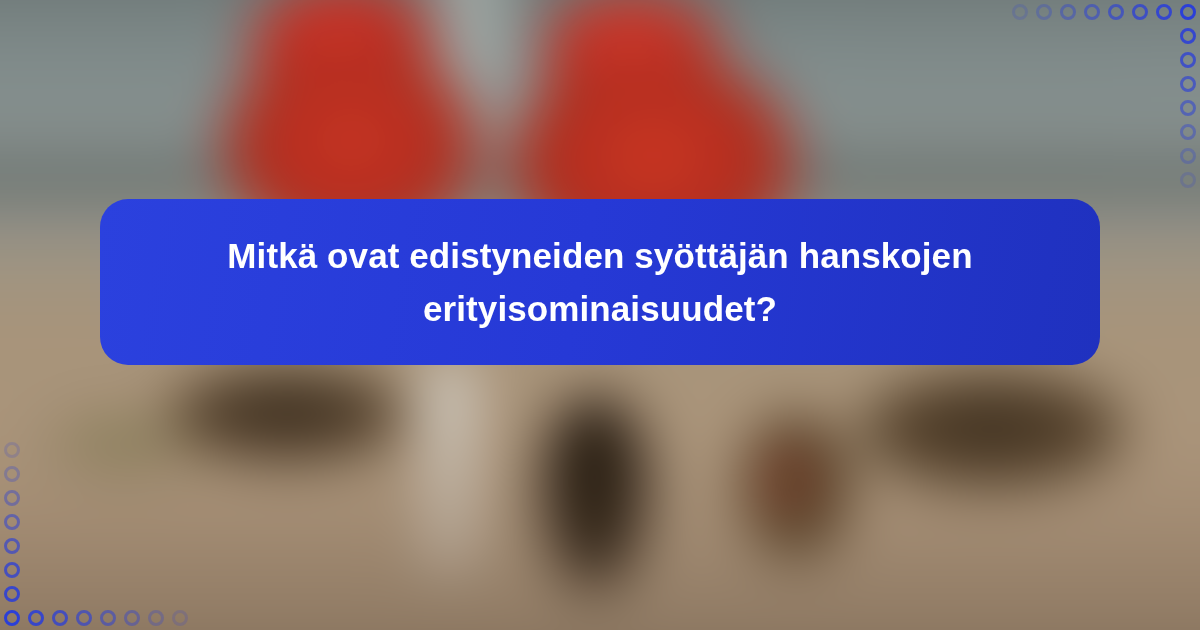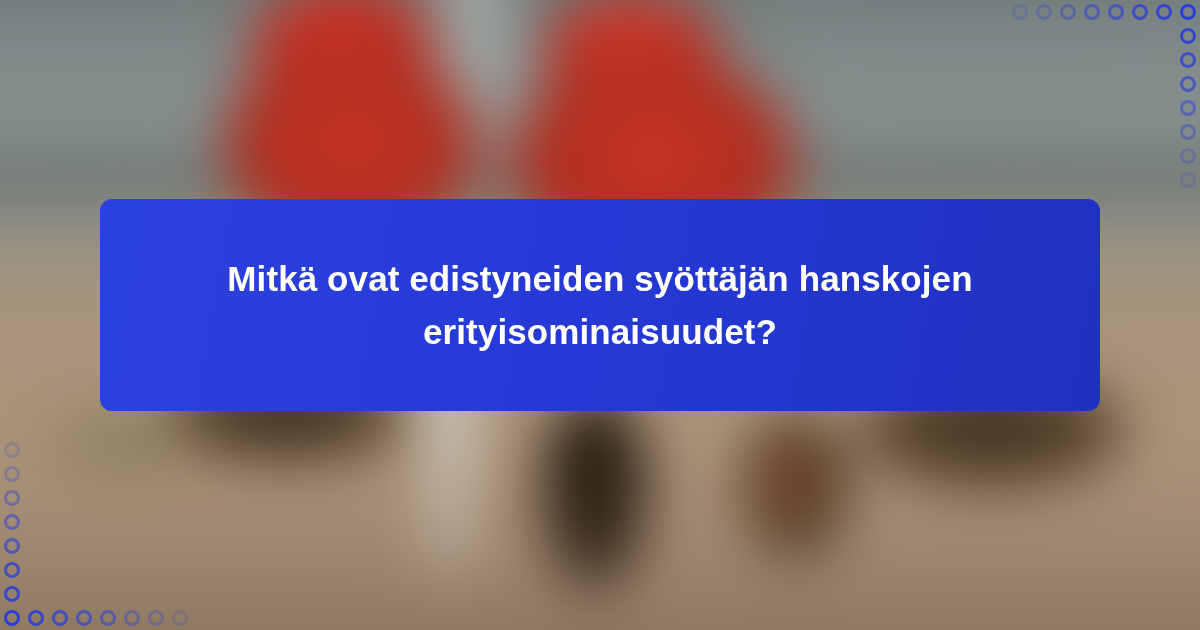--- a/index.html
+++ b/index.html
@@ -138,22 +138,22 @@
     width:16px; height:16px;
     border-radius:50%;
     border:3px solid #2b3fd8;
     box-sizing:border-box;
   }
 
   
   .card {
     position:absolute;
     left:100px; top:199px;
-    width:1000px; height:212px;
-    border-radius:12px;
+    width:1000px; height:166px;
+    border-radius:28px;
     background:linear-gradient(100deg, #2b41de 0%, #2639d6 48%, #1f31bf 100%);
     display:flex;
     align-items:center;
     justify-content:center;
     padding:0 70px;
   }
 
   .card-title {
     color:#ffffff;
     font-size:35px;

